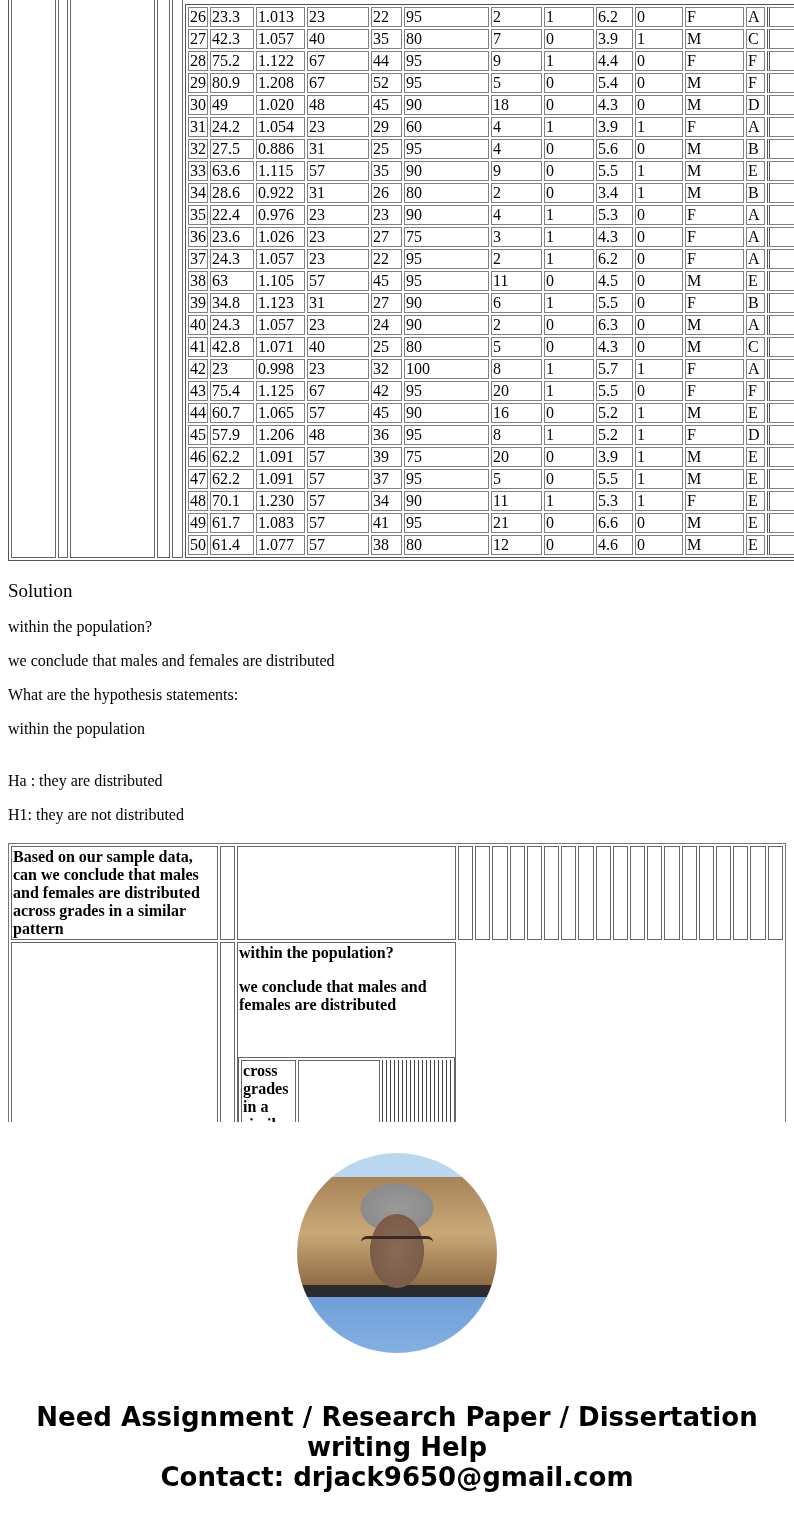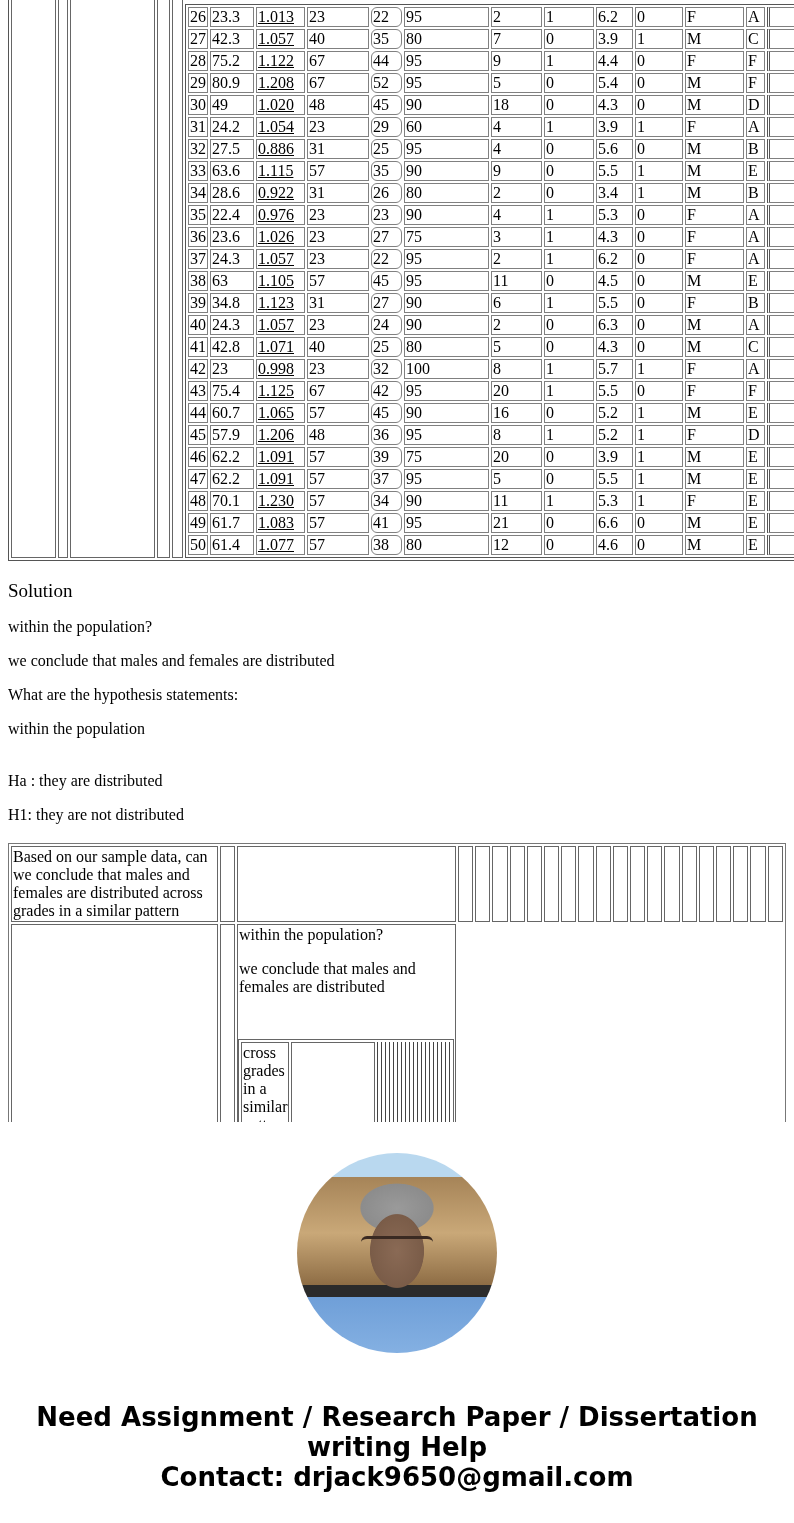--- a/index.html
+++ b/index.html
@@ -16,42 +16,42 @@
   #top-outer > tbody > tr > td { border: 1px solid #666; padding: 0; height: 558px; }
   .col-a { width: 43px; }
   .col-b { width: 8px; }
   .col-c { width: 83px; }
   .col-d { width: 11px; }
   .col-e { width: 9px; }
   .data-table { border: 1px solid #555; border-spacing: 2px; margin-top: 9px; }
   .data-table td { height: 18px; padding: 0 1px; white-space: nowrap; line-height: 18px; vertical-align: middle; }
   .w-n { width: 16px; }
   .w-1 { width: 40px; }
-  .w-2 { width: 45px; text-decoration: underline; }
+  .w-2 { width: 45px; }
   .w-3 { width: 58px; }
-  .w-4 { width: 27px; border-radius: 6px; }
+  .w-4 { width: 27px; }
   .w-5 { width: 81px; margin-top: 27px; }
   .w-6 { width: 47px; }
   .w-7 { width: 46px; }
   .w-8 { width: 33px; }
   .w-9 { width: 44px; }
   .w-10 { width: 55px; }
   .w-11 { width: 15px; }
   .w-12 { width: 40px; border-left: 3px double #555 !important; }
 
   
   #solution { position: absolute; left: 8px; top: 578px; width: 780px; }
   #solution h3 { font-size: 19px; font-weight: normal; margin: 0 0 14px 0; line-height: 26px; }
   #solution p { margin: 0 0 16px 0; line-height: 18px; }
   #solution p.gap { margin-top: 34px; }
 
   
   #lower-wrap { position: absolute; left: 8px; top: 843px; width: 780px; height: 279px; overflow: hidden; }
   #lower { border: 1px solid #777; border-spacing: 2px; width: 778px; }
-  #lower td { border: 1px solid #666; }
+  #lower td { border: 1px solid #666; font-weight: bold; }
   .thin { width: 11px; }
   .inner-nested { border: 1px solid #666; border-spacing: 2px; margin-top: 28px; }
   .stripe {
     width: 74px; height: 92px; padding: 0 !important; border: none !important;
     background: repeating-linear-gradient(90deg, #444 0px, #444 1px, #fff 1px, #fff 4px);
   }
 
   
   #avatar {
     position: absolute; left: 297px; top: 1153px; width: 200px; height: 200px; border-radius: 50%;

